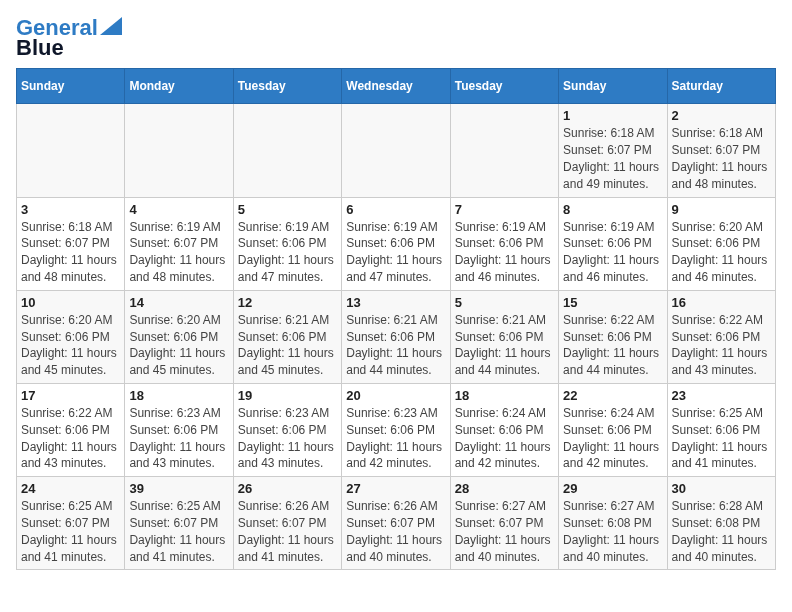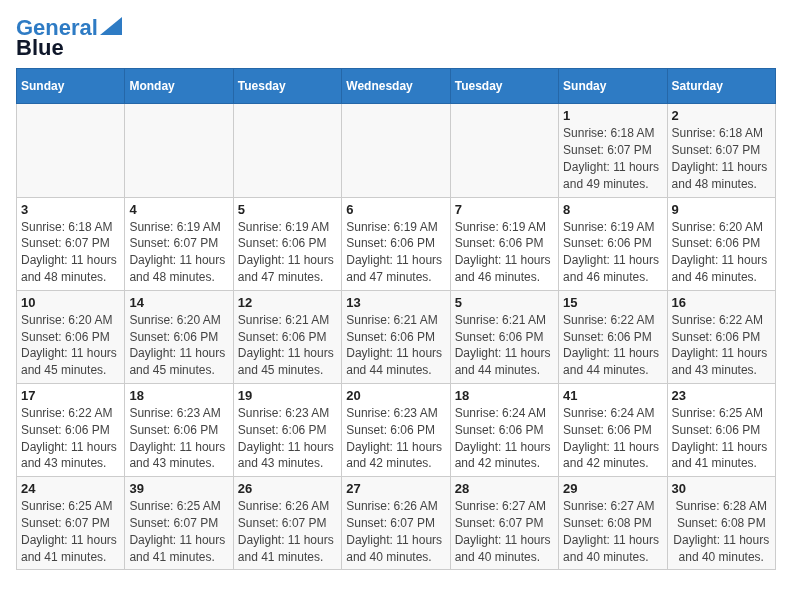--- a/index.html
+++ b/index.html
@@ -254,21 +254,21 @@
 Sunset: 6:06 PM
 Daylight: 11 hours and 42 minutes.</div>
         </td>
         <td>
           <span class="day-num">18</span>
           <div class="day-info" style="white-space: pre-line;">Sunrise: 6:24 AM
 Sunset: 6:06 PM
 Daylight: 11 hours and 42 minutes.</div>
         </td>
         <td>
-          <span class="day-num">41</span>
+          <span class="day-num">22</span>
           <div class="day-info" style="white-space: pre-line;">Sunrise: 6:24 AM
 Sunset: 6:06 PM
 Daylight: 11 hours and 42 minutes.</div>
         </td>
         <td>
           <span class="day-num">23</span>
           <div class="day-info" style="white-space: pre-line;">Sunrise: 6:25 AM
 Sunset: 6:06 PM
 Daylight: 11 hours and 41 minutes.</div>
         </td>
@@ -305,19 +305,19 @@
 Daylight: 11 hours and 40 minutes.</div>
         </td>
         <td>
           <span class="day-num">29</span>
           <div class="day-info" style="white-space: pre-line;">Sunrise: 6:27 AM
 Sunset: 6:08 PM
 Daylight: 11 hours and 40 minutes.</div>
         </td>
         <td>
           <span class="day-num">30</span>
-          <div class="day-info" style="white-space: pre-line; text-align: center;">Sunrise: 6:28 AM
+          <div class="day-info" style="white-space: pre-line;">Sunrise: 6:28 AM
 Sunset: 6:08 PM
 Daylight: 11 hours and 40 minutes.</div>
         </td>
       </tr>
     </tbody>
 </table>
 
 </body></html>

